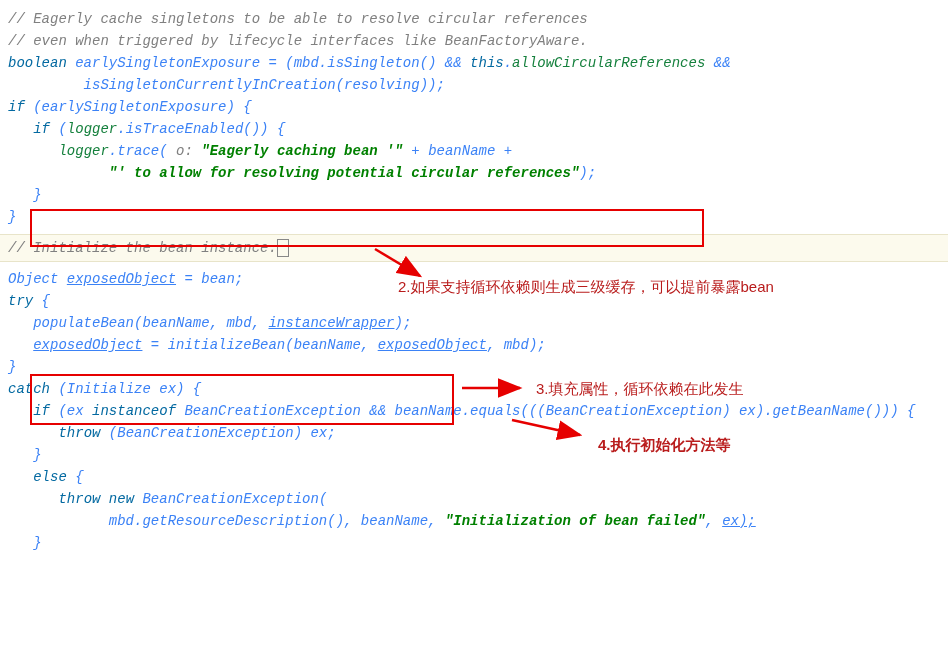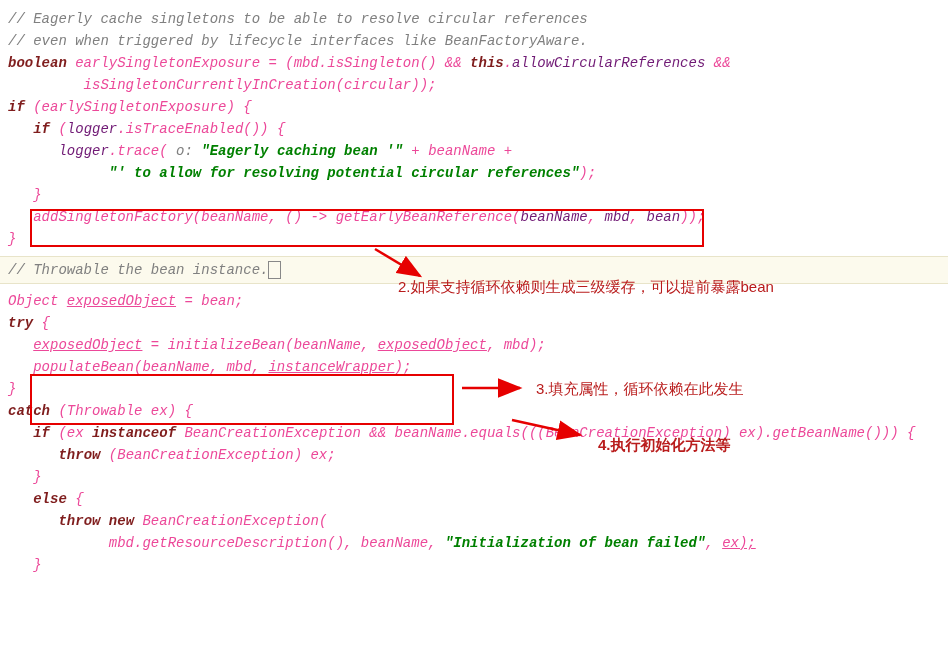--- a/index.html
+++ b/index.html
@@ -12,24 +12,24 @@
     position: relative;
     font-style: italic;
   }
   .code-area {
     padding: 8px 8px;
     line-height: 22px;
     position: relative;
   }
   .line { white-space: pre; }
   .comment { color: #808080; }
-  .keyword { color: #7f1d1d; font-weight: bold; }
-  .ident { color: #ec4899; }
+  .keyword { color: #0369a1; font-weight: normal; }
+  .ident { color: #3b82f6; }
   .str { color: #008000; font-weight: bold; }
-  .field { color: #701a75; }
+  .field { color: #15803d; }
   .underline { text-decoration: underline; }
   .hint { color: #808080; font-style: italic; }
   .highlight-line {
     background: #fcfaed;
     display: block;
     margin: 6px -14px;
     padding: 2px 14px;
     border-top: 1px solid #e8e4c9;
     border-bottom: 1px solid #e8e4c9;
   }
@@ -59,37 +59,36 @@
   }
   .arrow svg { display: block; }
 </style>
 </head>
 <body>
 
 <div class="code-area">
 <div class="line"><span class="comment">// Eagerly cache singletons to be able to resolve circular references</span></div>
 <div class="line"><span class="comment">// even when triggered by lifecycle interfaces like BeanFactoryAware.</span></div>
 <div class="line"><span class="keyword">boolean</span><span class="ident"> earlySingletonExposure = (mbd.isSingleton() &amp;&amp; </span><span class="keyword">this</span><span class="ident">.</span><span class="field">allowCircularReferences</span><span class="ident"> &amp;&amp;</span></div>
-<div class="line"><span class="ident">         isSingletonCurrentlyInCreation(circular));</span></div>
+<div class="line"><span class="ident">         isSingletonCurrentlyInCreation(resolving));</span></div>
 <div class="line"><span class="keyword">if</span><span class="ident"> (earlySingletonExposure) {</span></div>
 <div class="line">   <span class="keyword">if</span><span class="ident"> (</span><span class="field">logger</span><span class="ident">.isTraceEnabled()) {</span></div>
 <div class="line">      <span class="field">logger</span><span class="ident">.trace( </span><span class="hint">o: </span><span class="str">"Eagerly caching bean '"</span><span class="ident"> + beanName +</span></div>
 <div class="line">            <span class="str">"' to allow for resolving potential circular references"</span><span class="ident">);</span></div>
 <div class="line"><span class="ident">   }</span></div>
-<div class="line"><span class="ident">   addSingletonFactory(beanName, () -&gt; getEarlyBeanReference(</span><span class="field">beanName</span><span class="ident">, </span><span class="field">mbd</span><span class="ident">, </span><span class="field">bean</span><span class="ident">));</span></div>
 <div class="line"><span class="ident">}</span></div>
 
-<div class="highlight-line"><span class="comment">// Throwable the bean instance.</span><span class="cursor-box">&nbsp;</span></div>
+<div class="highlight-line"><span class="comment">// Initialize the bean instance.</span><span class="cursor-box">&nbsp;</span></div>
 
 <div class="line"><span class="ident">Object </span><span class="ident underline">exposedObject</span><span class="ident"> = bean;</span></div>
 <div class="line"><span class="keyword">try</span><span class="ident"> {</span></div>
+<div class="line"><span class="ident">   populateBean(beanName, mbd, </span><span class="ident underline">instanceWrapper</span><span class="ident">);</span></div>
 <div class="line">   <span class="ident underline">exposedObject</span><span class="ident"> = initializeBean(beanName, </span><span class="ident underline">exposedObject</span><span class="ident">, mbd);</span></div>
-<div class="line"><span class="ident">   populateBean(beanName, mbd, </span><span class="ident underline">instanceWrapper</span><span class="ident">);</span></div>
 <div class="line"><span class="ident">}</span></div>
-<div class="line"><span class="keyword">catch</span><span class="ident"> (Throwable ex) {</span></div>
+<div class="line"><span class="keyword">catch</span><span class="ident"> (Initialize ex) {</span></div>
 <div class="line">   <span class="keyword">if</span><span class="ident"> (ex </span><span class="keyword">instanceof</span><span class="ident"> BeanCreationException &amp;&amp; beanName.equals(((BeanCreationException) ex).getBeanName())) {</span></div>
 <div class="line">      <span class="keyword">throw</span><span class="ident"> (BeanCreationException) ex;</span></div>
 <div class="line"><span class="ident">   }</span></div>
 <div class="line">   <span class="keyword">else</span><span class="ident"> {</span></div>
 <div class="line">      <span class="keyword">throw new</span><span class="ident"> BeanCreationException(</span></div>
 <div class="line"><span class="ident">            mbd.getResourceDescription(), beanName, </span><span class="str">"Initialization of bean failed"</span><span class="ident">, </span><span class="ident underline">ex);</span></div>
 <div class="line"><span class="ident">   }</span></div>
 </div>
 
 <div class="redbox" style="left:30px; top:209px; width:670px; height:34px;"></div>

